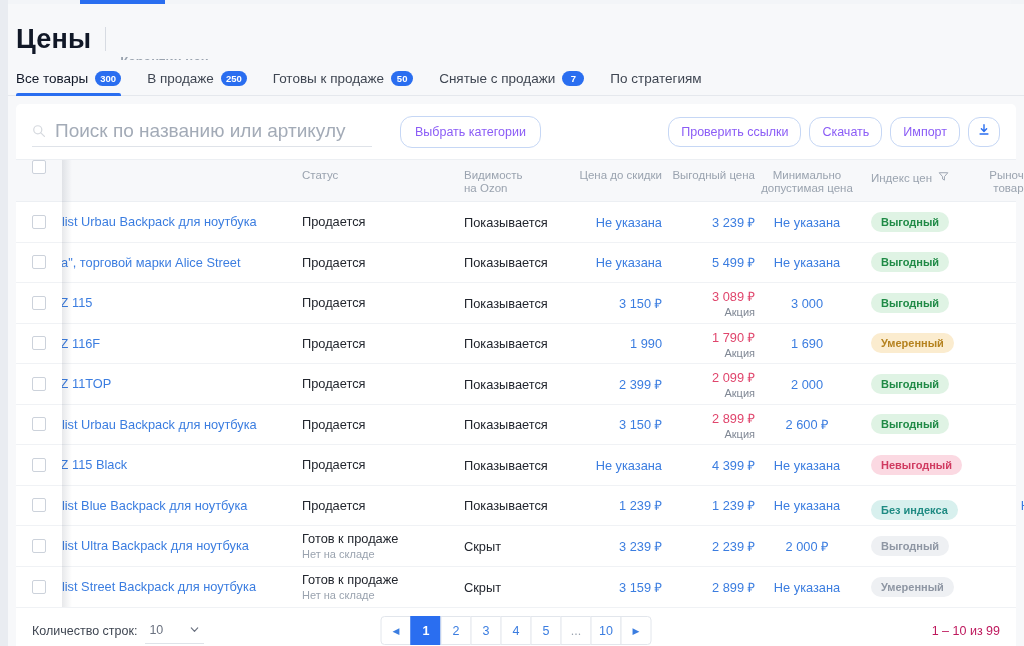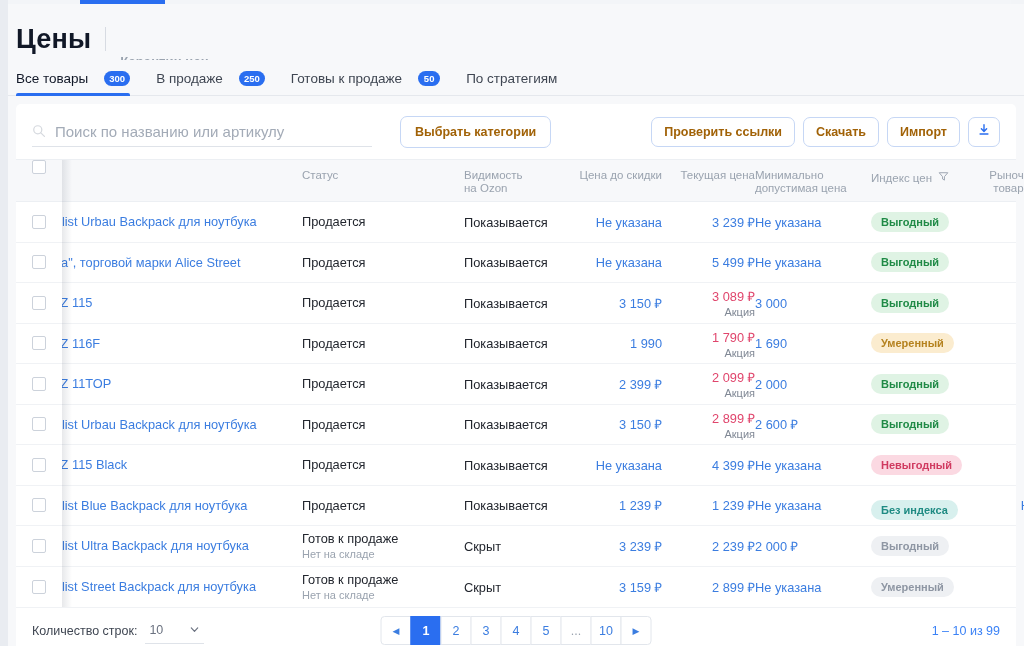--- a/index.html
+++ b/index.html
@@ -27,21 +27,21 @@
   
   .header { padding: 14px 0 0 8px; background: #f7f8fa; }
   .title-row { display: flex; align-items: center; gap: 14px; height: 42px; }
   .page-title { font-size: 27px; font-weight: bold; color: #111827; letter-spacing: .2px; }
   .title-divider { width: 1px; height: 24px; background: #d7dbe2; }
   .quarantine-link { font-size: 13px; color: #9aa3af; font-weight: bold; letter-spacing: .1px; margin-top: 45px; }
 
   
   .tabs { display: flex; align-items: flex-end; gap: 26px; height: 36px; padding-left: 8px;
           border-bottom: 1px solid #e5e8ed; background: #f7f8fa; position: relative; }
-  .tab { display: flex; align-items: center; gap: 16px; font-size: 13.5px; color: #3f4652;
+  .tab { display: flex; align-items: center; gap: 7px; font-size: 13.5px; color: #3f4652;
          padding-bottom: 9px; position: relative; cursor: pointer; white-space: nowrap; }
   .tab.active { color: #111827; }
   .tab.active::after {
     content: ""; position: absolute; left: 0; right: 0; bottom: -1px; height: 3px;
     background: #2a6ef0; border-radius: 2px 2px 0 0;
   }
   .badge-pill {
     display: inline-flex; align-items: center; justify-content: center;
     min-width: 22px; height: 15px; padding: 0 5px; border-radius: 8px;
     font-size: 9.5px; font-weight: bold; color: #ffffff; background: #2a6ef0;
@@ -51,27 +51,27 @@
   
   .toolbar-card {
     margin: 8px 8px 0 8px; background: #ffffff; border-radius: 5px 5px 0 0;
     height: 56px; display: flex; align-items: center; padding: 0 16px;
     border-bottom: 1px solid #eceff3;
   }
   .search-wrap { display: flex; align-items: center; gap: 9px; width: 340px;
                  border-bottom: 1px solid #dfe3e9; height: 30px; }
   .search-icon { width: 14px; height: 14px; flex: none; opacity: .45; }
   .search-input {
-    border: none; outline: none; font-size: 15px; color: #2f3540; width: 100%;
+    border: none; outline: none; font-size: 19px; color: #2f3540; width: 100%;
     font-family: "Liberation Sans", sans-serif; background: transparent;
   }
   .search-input::placeholder { color: #a3abb7; }
   .btn {
-    border: 1px solid #c6d7f5; background: #ffffff; color: #a16207;
-    font-size: 12.5px; font-weight: bold; border-radius: 7px; height: 30px;
+    border: 1px solid #c6d7f5; background: #ffffff; color: #8b5cf6;
+    font-size: 12.5px; font-weight: normal; border-radius: 12px; height: 30px;
     padding: 0 12px; cursor: pointer; font-family: "Liberation Sans", sans-serif;
     white-space: nowrap; display: inline-flex; align-items: center; justify-content: center;
   }
   .btn-categories { margin-left: 28px; height: 32px; padding: 0 14px; font-size: 12.5px; }
   .right-actions { margin-left: auto; display: flex; align-items: center; gap: 8px; }
   .btn-icon { width: 32px; padding: 0; }
 
   
   .table-card { margin: 0 8px; background: #15803d; position: relative; }
   .thead {
@@ -85,21 +85,21 @@
   }
   .row:last-child { border-bottom: none; }
 
   
   .c-check  { width: 46px;  flex: none; display: flex; justify-content: center; align-items: center; }
   .c-name   { width: 230px; flex: none; overflow: hidden; padding-right: 8px; }
   .c-status { width: 170px; flex: none; padding-left: 10px; }
   .c-vis    { width: 104px; flex: none; padding-left: 2px; }
   .c-old    { width: 96px;  flex: none; text-align: right; }
   .c-cur    { width: 93px;  flex: none; text-align: right; }
-  .c-min    { width: 104px; flex: none; text-align: left; }
+  .c-min    { width: 104px; flex: none; text-align: center; }
   .c-index  { width: 115px; flex: none; padding-left: 12px; }
   .c-market { width: 60px;  flex: none; text-align: right; padding-right: 4px; }
 
   .chk {
     width: 14px; height: 14px; border: 1px solid #ccd2db; border-radius: 2px;
     background: #ffffff; cursor: pointer;
   }
 
   .cell-link { font-size: 12.8px; color: #3b7de0; white-space: nowrap; }
   .name-cell { font-size: 12.8px; color: #3b7de0; white-space: nowrap;
@@ -146,21 +146,21 @@
   .pg {
     width: 31px; height: 29px; border: 1px solid #e2e6ec; margin-left: -1px;
     display: flex; align-items: center; justify-content: center;
     font-size: 12.5px; color: #3b7de0; background: #ffffff; cursor: pointer;
   }
   .pg:first-child { border-radius: 4px 0 0 4px; margin-left: 0; }
   .pg:last-child { border-radius: 0 4px 4px 0; }
   .pg.current { background: #2a6ef0; color: #ffffff; border-color: #2a6ef0; font-weight: bold; }
   .pg.arrow { color: #3b7de0; font-size: 9px; }
   .pg.dots { color: #9aa3af; }
-  .range-text { margin-left: auto; font-size: 12.5px; color: #3b82f6; }
+  .range-text { margin-left: auto; font-size: 12.5px; color: #be185d; }
 </style>
 </head>
 <body>
 
 <div class="page">
 
   <div class="top-blue-frag"></div>
   <div class="left-gutter"></div>
 
   <div class="content">
@@ -178,20 +178,24 @@
         <span>Все товары</span>
         <span class="badge-pill">300</span>
       </div>
       <div class="tab">
         <span>В продаже</span>
         <span class="badge-pill">250</span>
       </div>
       <div class="tab">
         <span>Готовы к продаже</span>
         <span class="badge-pill">50</span>
+      </div>
+      <div class="tab">
+        <span>Снятые с продажи</span>
+        <span class="badge-pill">7</span>
       </div>
       <div class="tab">
         <span>По стратегиям</span>
       </div>
     </div>
 
     <div class="toolbar-card">
       <div class="search-wrap">
         <span class="search-icon">
           <svg viewBox="0 0 16 16" width="14" height="14">
@@ -224,21 +228,21 @@
         <div class="c-check" style="align-items:center;">
           <div class="chk"></div>
         </div>
         <div class="c-name"></div>
         <div class="c-status th">Статус</div>
         <div class="c-vis th">
           <span>Видимость</span><br>
           <span>на Ozon</span>
         </div>
         <div class="c-old th">Цена до скидки</div>
-        <div class="c-cur th">Текущая цена</div>
+        <div class="c-cur th">Выгодный цена</div>
         <div class="c-min th">
           <span>Минимально</span><br>
           <span>допустимая цена</span>
         </div>
         <div class="c-index th" style="display:flex;align-items:center;gap:6px;padding-top:11px;">
           <span>Индекс цен</span>
           <span>
             <svg viewBox="0 0 14 14" width="11" height="11">
                 <path d="M1.5 2.2 H12.5 L8.2 7.2 V11.6 L5.8 10.2 V7.2 Z" fill="none" stroke="#9aa3af" stroke-width="1.2" stroke-linejoin="round"></path>
               </svg>

